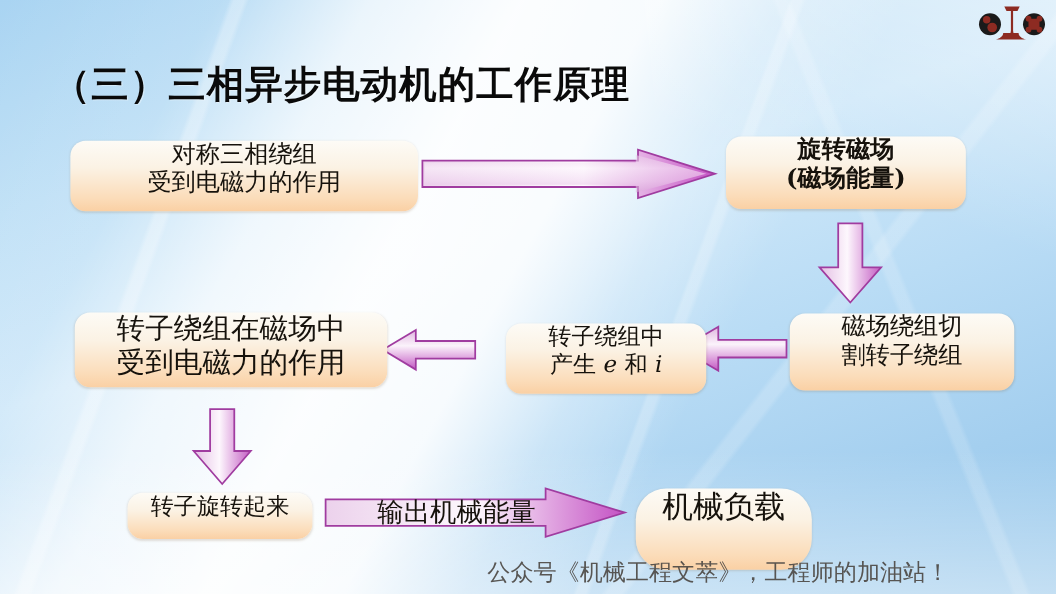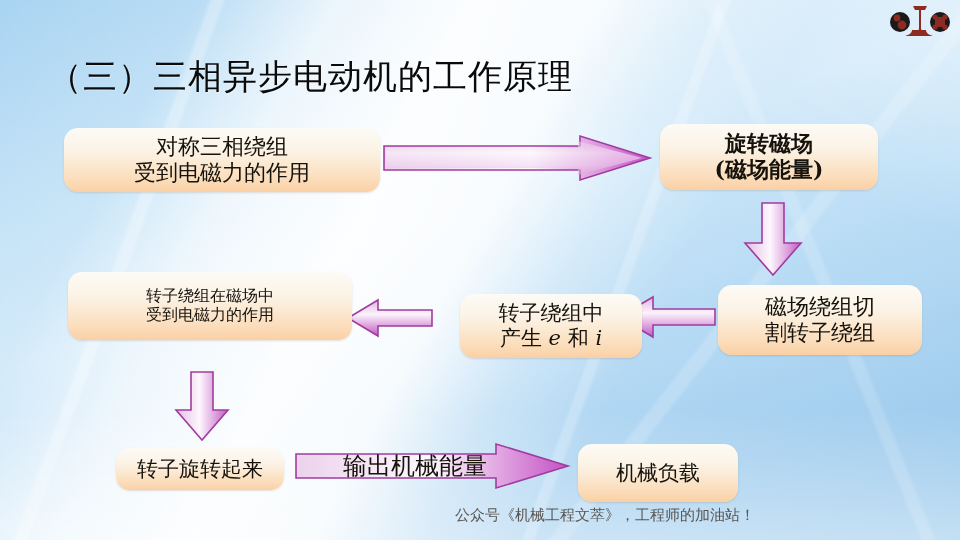--- a/index.html
+++ b/index.html
@@ -40,69 +40,69 @@
     pointer-events:none;
   }
 
   
   #logo{position:absolute;right:10px;top:4px;width:62px;height:34px;}
 
   
   #title{
     position:absolute;left:48px;top:54px;
     font-family:"DejaVu Sans","Liberation Sans",sans-serif;
-    font-weight:normal;font-size:34px;color:#0a0a0a;letter-spacing:1px;
+    font-weight:bold;font-size:34px;color:#0a0a0a;letter-spacing:1px;
     white-space:nowrap;
     text-shadow:1px 1px 0 rgba(255,255,255,.35);
   }
 
   
   .box{
     position:absolute;box-sizing:border-box;
     border-radius:14px;
     background:linear-gradient(180deg,#fdfbf6 0%,#fbf2e4 38%,#fbdcb9 82%,#fad0a4 100%);
-    display:flex;align-items:center;justify-content:center;
+    display:flex;justify-content:center;
     text-align:center;color:#16120c;
     font-family:"DejaVu Serif","Liberation Serif",serif;
     line-height:1.18;
     box-shadow:0 1px 2px rgba(120,90,50,.18);
   }
   .box .ln{display:block;white-space:nowrap;}
   .em{font-style:italic;font-family:"DejaVu Serif","Liberation Serif",serif;}
 
   #box-source{left:64px;top:128px;width:316px;height:64px;font-size:22px;}
   #box-field{left:660px;top:124px;width:218px;height:66px;font-size:22px;font-weight:bold;}
   #box-cut{left:718px;top:285px;width:204px;height:70px;font-size:22px;}
   #box-emf{left:432px;top:294px;width:182px;height:64px;font-size:21px;margin-left:28px;}
-  #box-force{left:68px;top:272px;width:284px;height:68px;font-size:16px;}
+  #box-force{left:68px;top:284px;width:284px;height:68px;font-size:26px;}
   #box-rotor{left:116px;top:448px;width:168px;height:42px;font-size:21px;}
-  #box-load{left:578px;top:444px;width:160px;height:58px;font-size:21px;}
+  #box-load{left:578px;top:444px;width:160px;height:74px;font-size:28px;border-radius:28px;}
 
   
   .arrow{position:absolute;}
   .arrow svg{display:block;overflow:visible;}
   .arrow-label{
     position:absolute;display:flex;align-items:center;justify-content:center;
     font-family:"DejaVu Serif","Liberation Serif",serif;
     color:#16120c;white-space:nowrap;
   }
   #arr1{left:384px;top:136px;width:266px;height:44px;}
   #lab1{left:384px;top:136px;width:230px;height:44px;font-size:21px;}
   #arr2{left:745px;top:203px;width:56px;height:72px;}
   #arr3{left:619px;top:297px;width:96px;height:40px;}
   #arr4{left:348px;top:300px;width:84px;height:36px;}
   #arr5{left:176px;top:372px;width:52px;height:68px;}
   #arr6{left:296px;top:444px;width:272px;height:44px;}
   #lab6{left:300px;top:444px;width:230px;height:44px;font-size:24px;}
 
   
   #footer{
-    position:absolute;left:455px;top:506px;
+    position:absolute;left:443px;top:506px;
     font-family:"DejaVu Serif","Liberation Serif",serif;
-    font-size:15px;color:#4e4a46;white-space:nowrap;
+    font-size:21px;color:#4e4a46;white-space:nowrap;
     opacity:.92;
   }
 </style>
 </head>
 <body>
 
 <div id="slide">
 
   <div id="streaks"></div>
   <div id="corner-wash"></div>

